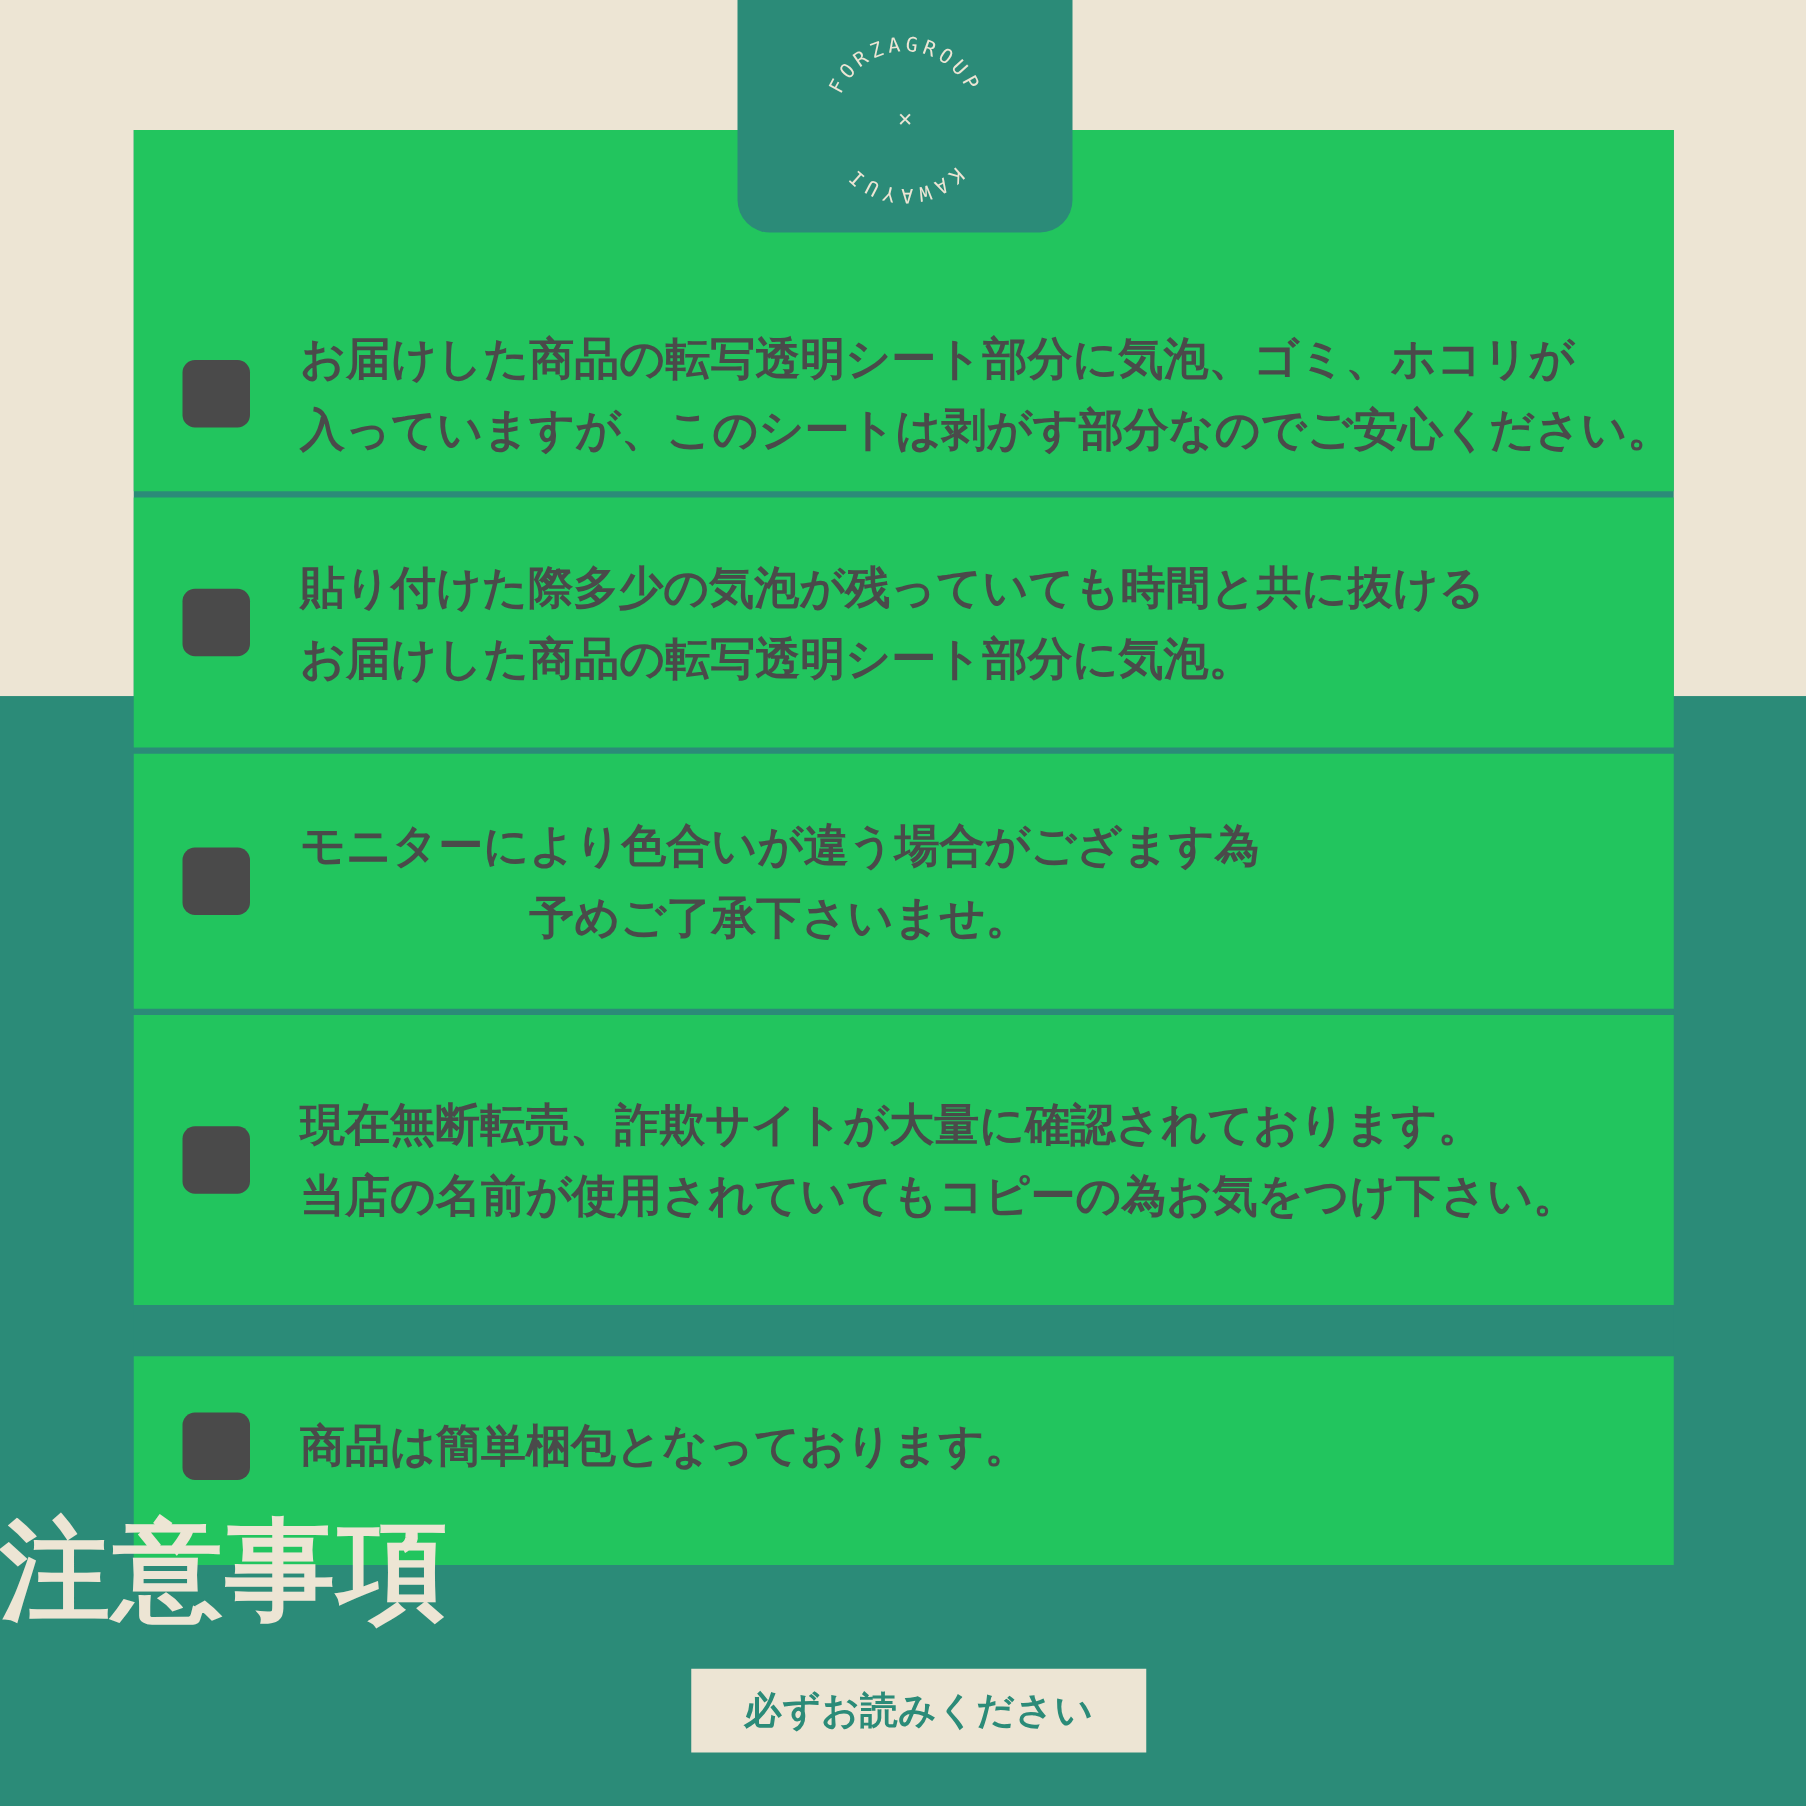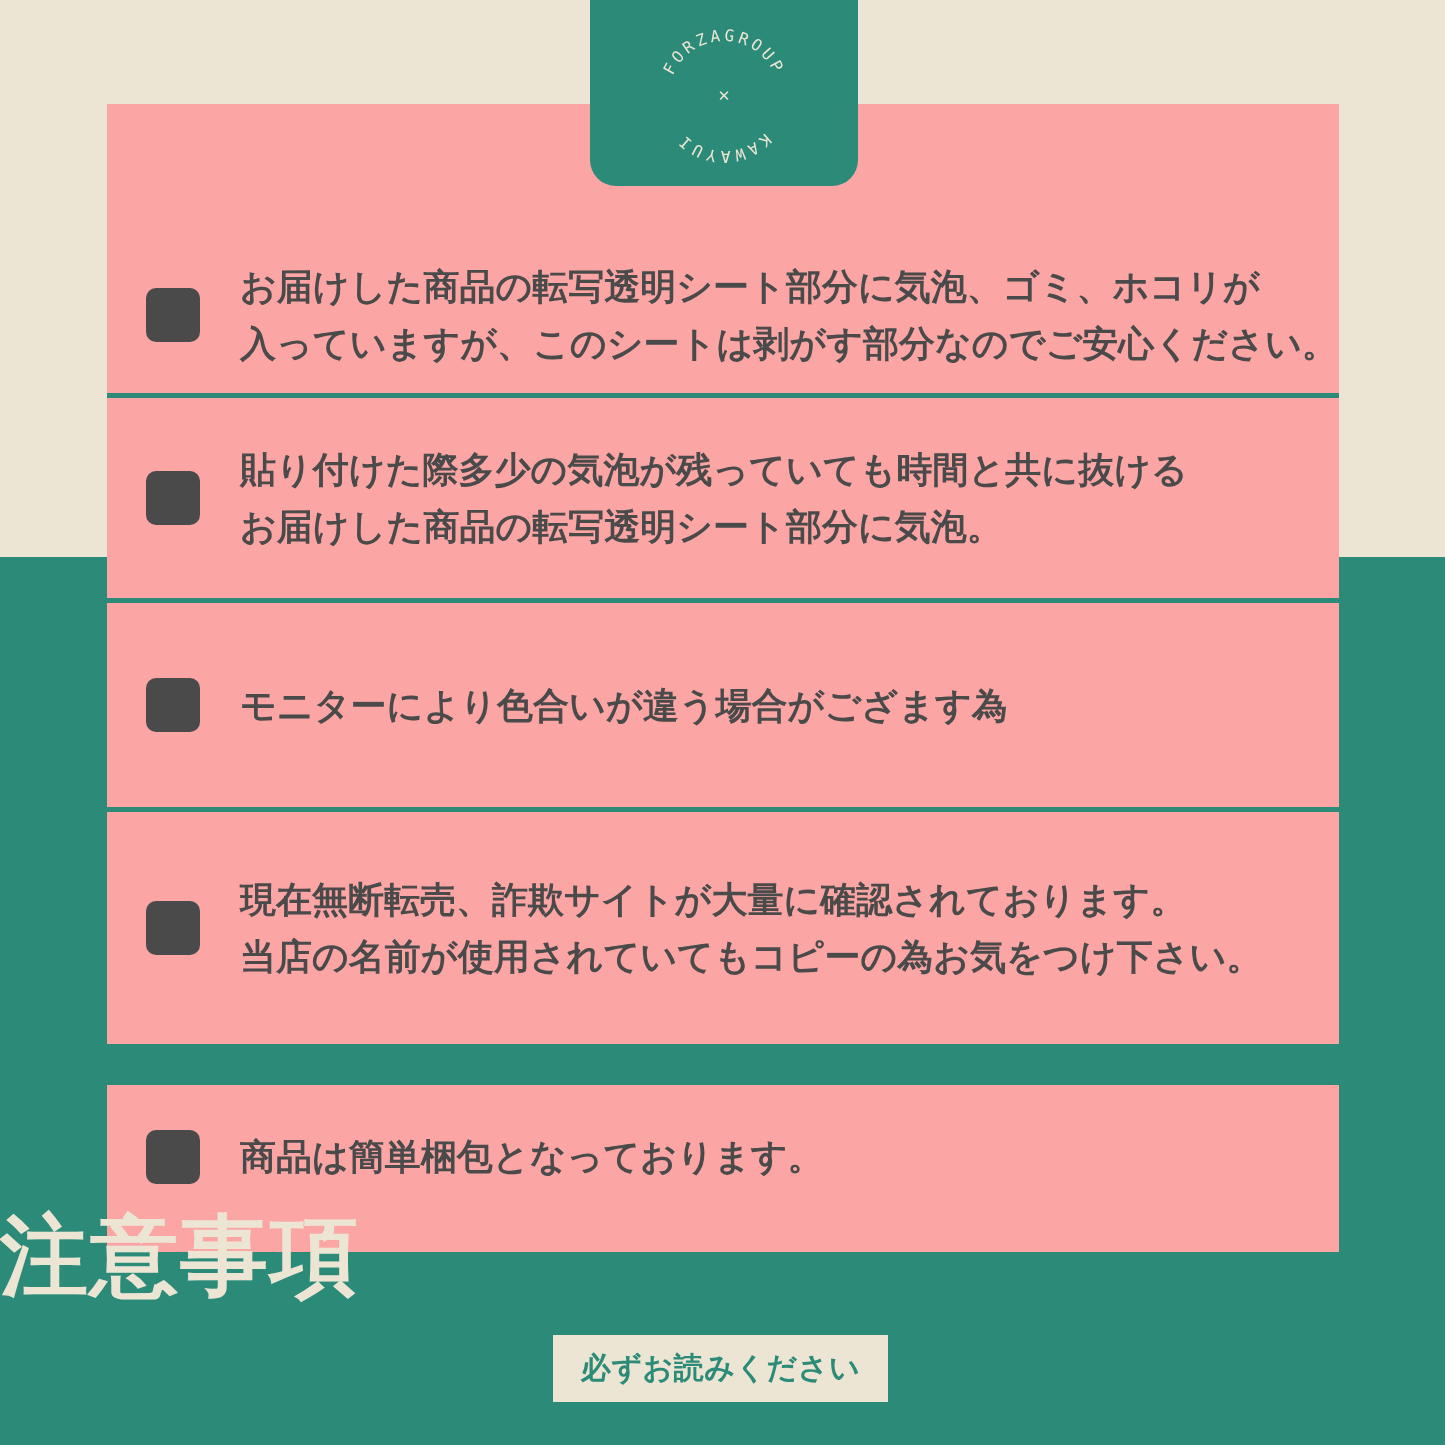--- a/index.html
+++ b/index.html
@@ -48,21 +48,21 @@
     position: absolute;
     left: 107px; top: 104px;
     width: 1232px;
     display: flex;
     flex-direction: column;
     gap: 5px;
     background: #2B8B78; 
     z-index: 2;
   }
   .notice-box {
-    background: #fca5a5;
+    background: #22c55e;
     display: flex;
     align-items: center;
     padding-left: 39px;
     box-sizing: border-box;
   }
   .box-1 { height: 289px; padding-top: 132px; }
   .box-2 { height: 200px; }
   .box-3 { height: 204px; text-align: center; }
   .box-4 { height: 232px; }
   .box-5 { height: 167px; padding-bottom: 24px; margin-top: 36px; }
@@ -90,21 +90,21 @@
     font-size: 88px;
     font-weight: 900;
     line-height: 100px;
     color: #EDE5D4;
     letter-spacing: 2px;
     z-index: 2;
   }
   .footer-badge {
     position: absolute;
     left: 553px; top: 1335px;
-    width: 335px; height: 67px;
+    width: 364px; height: 67px;
     background: #EDE5D4;
     display: flex;
     align-items: center;
     justify-content: center;
     z-index: 2;
   }
   .footer-badge-text {
     font-size: 30px;
     font-weight: bold;
     color: #2B8B78;
@@ -150,20 +150,21 @@
       <div class="notice-text">
         <div>貼り付けた際多少の気泡が残っていても時間と共に抜ける</div>
         <div>お届けした商品の転写透明シート部分に気泡。</div>
       </div>
     </div>
 
     <div class="notice-box box-3">
       <div class="checkbox"></div>
       <div class="notice-text">
         <div>モニターにより色合いが違う場合がござます為</div>
+        <div>予めご了承下さいませ。</div>
       </div>
     </div>
 
     <div class="notice-box box-4">
       <div class="checkbox"></div>
       <div class="notice-text">
         <div>現在無断転売、詐欺サイトが大量に確認されております。</div>
         <div>当店の名前が使用されていてもコピーの為お気をつけ下さい。</div>
       </div>
     </div>

